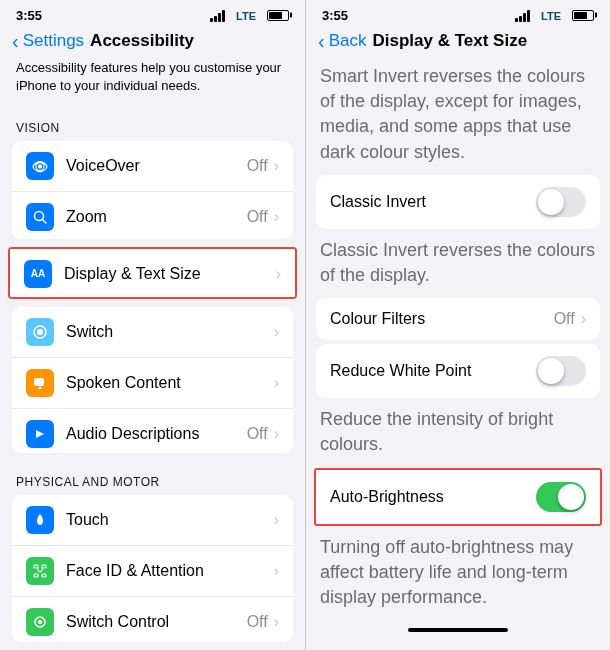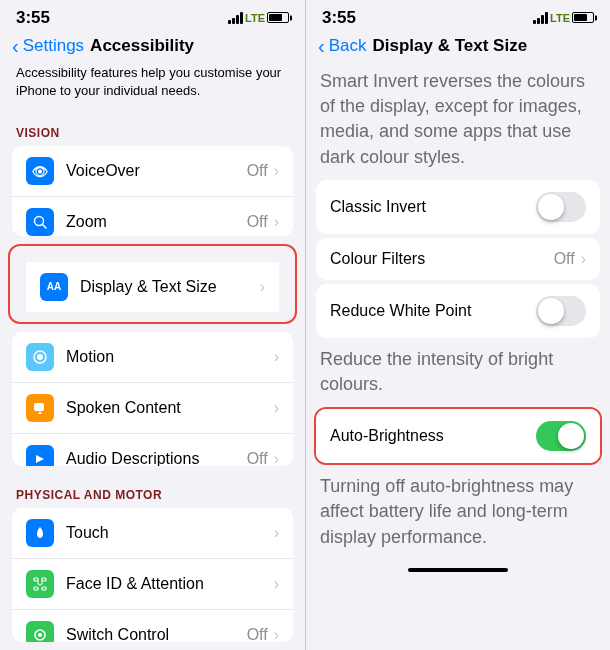--- a/index.html
+++ b/index.html
@@ -35,29 +35,29 @@
 
     
     .status-bar {
       display: flex;
       justify-content: space-between;
       align-items: center;
       padding: 8px 16px 4px;
       background: #f2f2f7;
     }
     .status-time {
-      font-size: 17px;
+      font-size: 13px;
       font-weight: 600;
       color: #000;
     }
     .status-icons {
       display: flex;
-      gap: 0;
+      gap: 9px;
       font-size: 12px;
-      color: #4d7c0f;
+      color: #0c4a6e;
     }
     .signal-bars {
       display: flex;
       align-items: flex-end;
       gap: 1px;
       height: 12px;
     }
     .signal-bar {
       width: 3px;
       background: #000;
@@ -127,22 +127,22 @@
     .description-text {
       font-size: 13px;
       color: #000000;
       padding: 0 16px 12px;
       line-height: 1.4;
     }
 
     
     .section-header {
       font-size: 12px;
-      font-weight: 700;
-      color: #7f1d1d;
+      font-weight: 400;
+      color: #0f172a;
       text-transform: uppercase;
       letter-spacing: 0.5px;
       padding: 14px 16px 6px;
     }
 
     
     .list-group {
       background: #fff;
       border-radius: 10px;
       margin: 0 12px 8px;
@@ -180,23 +180,23 @@
       margin-right: 6px;
     }
     .chevron-right {
       color: #c7c7cc;
       font-size: 16px;
     }
 
     
     .highlight-border {
       border: 2px solid #e8453c;
-      border-radius: 12px;
+      border-radius: 4px;
       margin: 0 8px 8px;
-      padding: 16px;
+      padding: 0;
       overflow: hidden;
     }
     .highlight-border .list-group {
       margin: 0;
       border-radius: 0;
     }
 
     
     .icon-voiceover { background: #007aff; }
     .icon-zoom { background: #007aff; }
@@ -270,21 +270,21 @@
     .desc-block {
       font-size: 18px;
       color: #6c6c70;
       padding: 5px 14px 10px;
       line-height: 1.4;
     }
 
     
     .auto-brightness-highlight {
       border: 2.5px solid #e8453c;
-      border-radius: 12px;
+      border-radius: 3px;
       margin: 0 8px 4px;
       overflow: hidden;
     }
     .auto-brightness-highlight .right-list-group {
       margin: 0;
       border-radius: 0;
     }
 
     .bottom-indicator {
       height: 4px;
@@ -362,21 +362,21 @@
   </div>
 
   <div class="list-group">
     <div class="list-item">
       <div class="list-item-icon" style="background:#5ac8fa;">
         <svg width="16" height="16" viewBox="0 0 16 16" fill="white">
           <circle cx="8" cy="8" r="3"></circle>
           <circle cx="8" cy="8" r="6" fill="none" stroke="white" stroke-width="1.5"></circle>
         </svg>
       </div>
-      <span class="list-item-label">Motion</span>
+      <span class="list-item-label">Switch</span>
       <span class="chevron-right">›</span>
     </div>
     <div class="list-item">
       <div class="list-item-icon" style="background:#ff9500;">
         <svg width="16" height="16" viewBox="0 0 16 16" fill="white">
           <rect x="2" y="3" width="10" height="8" rx="2"></rect>
           <polygon points="8,11 6,14 10,14"></polygon>
         </svg>
       </div>
       <span class="list-item-label">Spoken Content</span>
@@ -462,20 +462,21 @@
   </div>
 
   <div class="desc-block">Smart Invert reverses the colours of the display, except for images, media, and some apps that use dark colour styles.</div>
 
   <div class="right-list-group">
     <div class="setting-row">
       <span class="setting-label">Classic Invert</span>
       <div class="toggle"></div>
     </div>
   </div>
+  <div class="desc-block">Classic Invert reverses the colours of the display.</div>
 
   <div class="right-list-group">
     <div class="setting-row">
       <span class="setting-label">Colour Filters</span>
       <span class="setting-value">Off</span>
       <span class="chevron-right">›</span>
     </div>
   </div>
 
   <div class="right-list-group">

